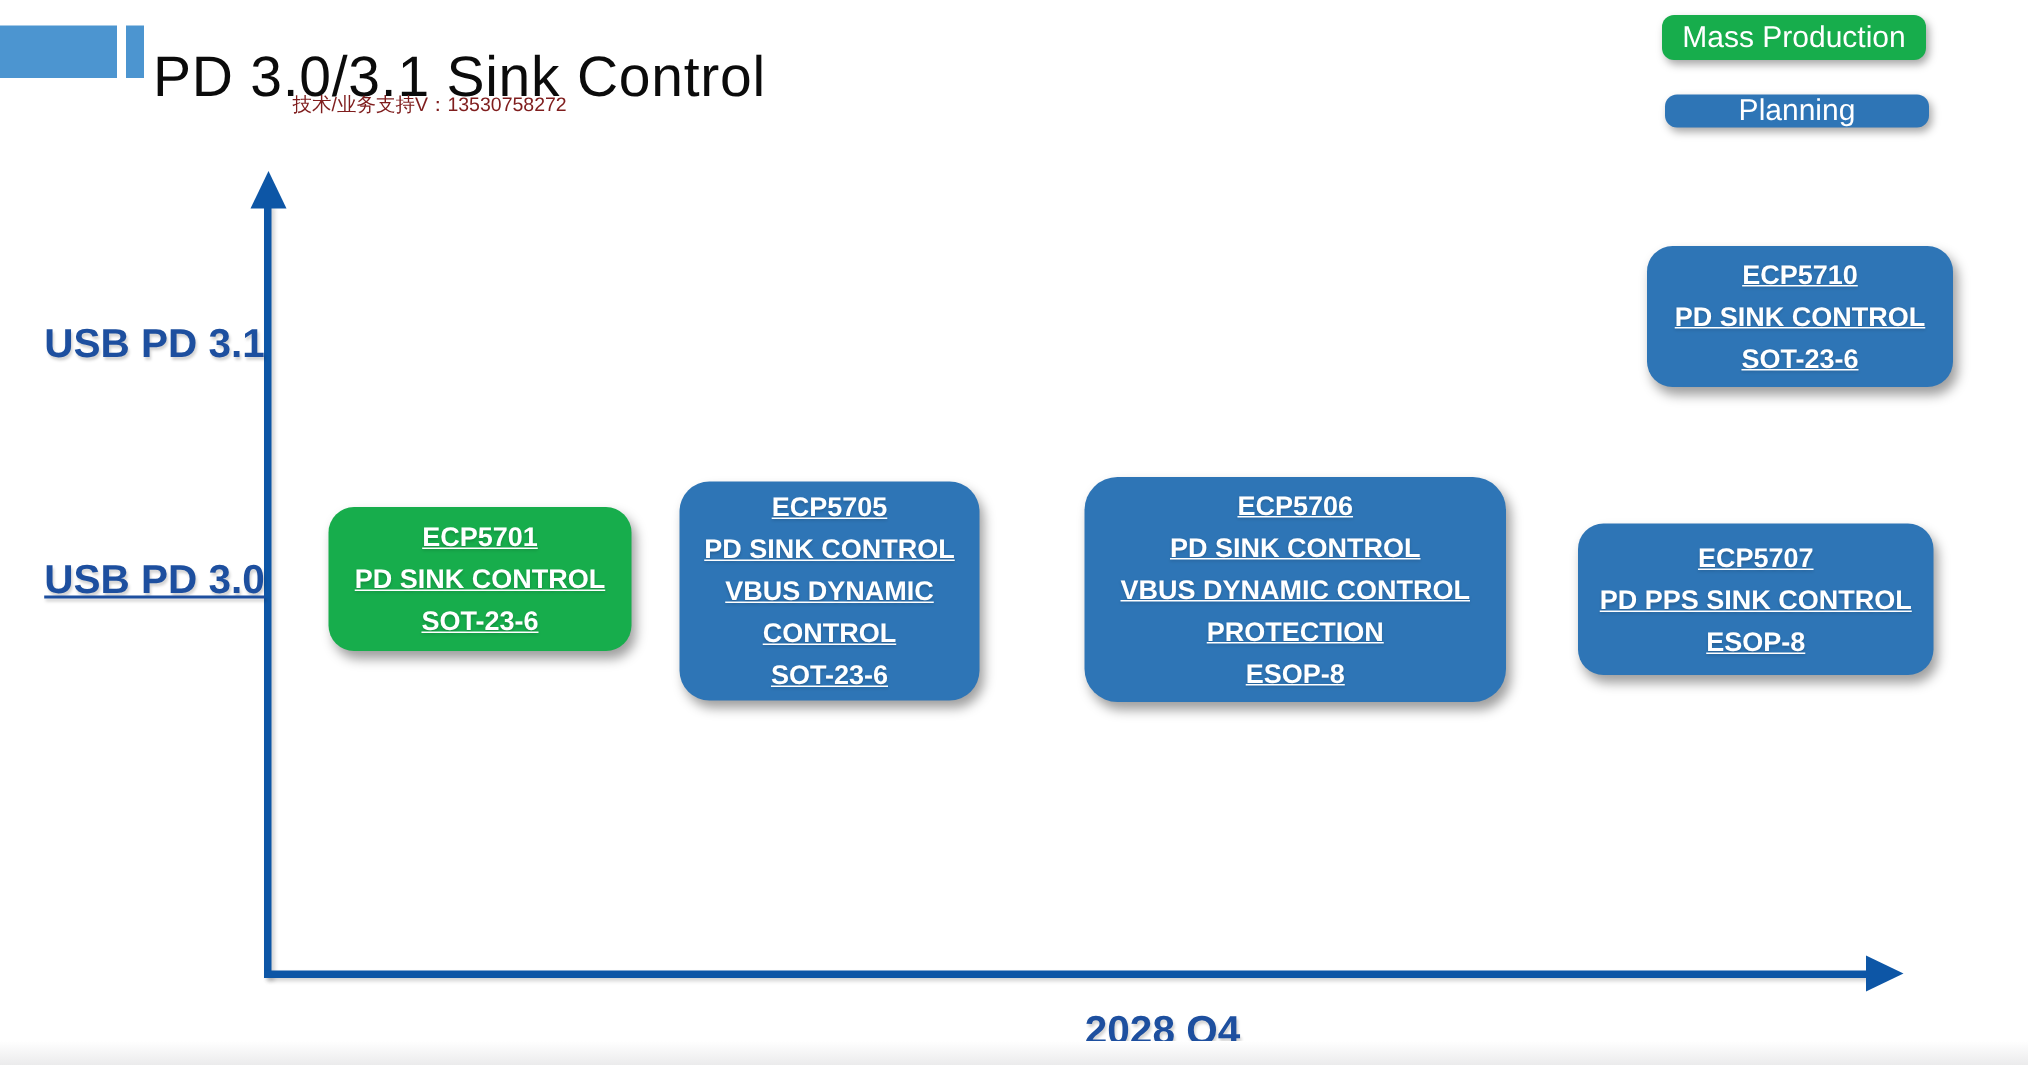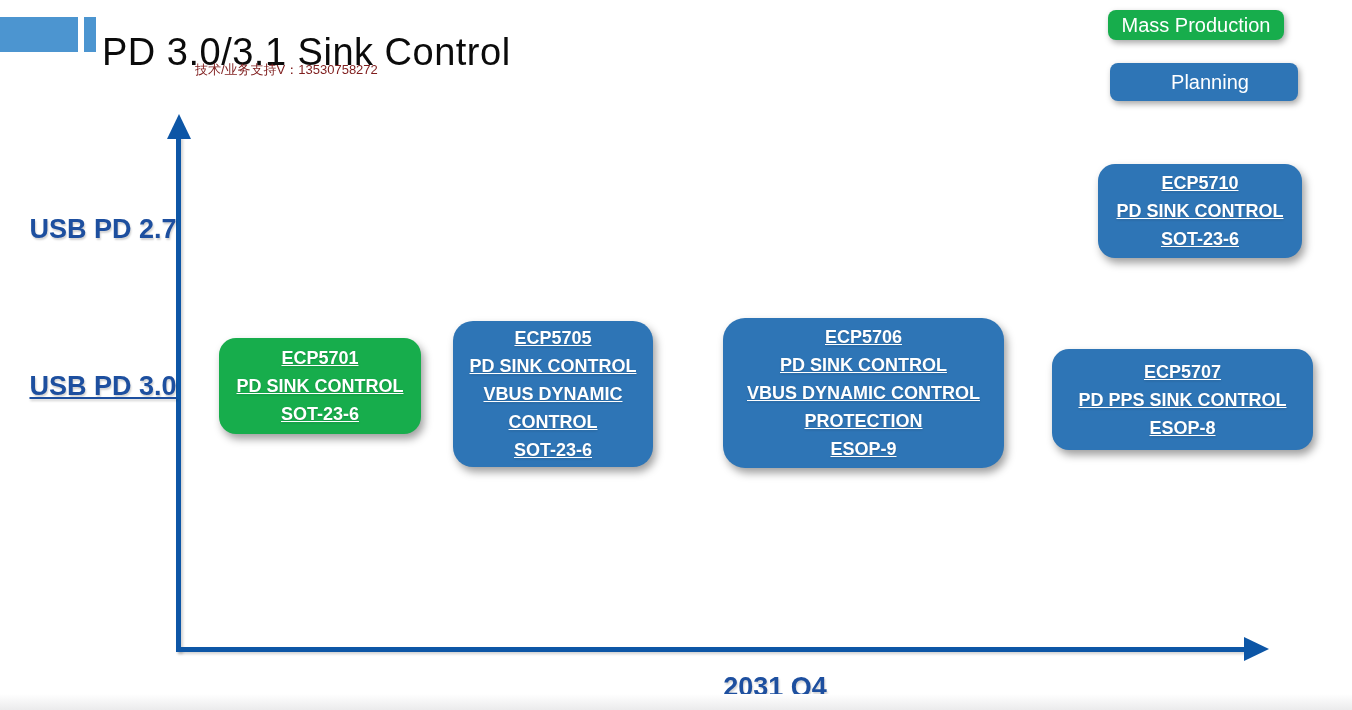--- a/index.html
+++ b/index.html
@@ -28,21 +28,21 @@
 
   
   .chip {
     position: absolute;
     display: flex; align-items: center; justify-content: center;
     border-radius: 8px; color: #ffffff; font-size: 20px;
     box-shadow: 2px 3px 6px rgba(0,0,0,0.35);
     white-space: nowrap;
   }
   .chip-mp { left: 1108px; top: 10px; width: 176px; height: 30px; background: #17ad4c; }
-  .chip-pl { left: 1110px; top: 63px; width: 176px; height: 38px; background: #2e75b6; padding-left: 12px; }
+  .chip-pl { left: 1110px; top: 63px; width: 176px; height: 22px; background: #2e75b6; }
 
   
   .axis-line { position: absolute; background: #0d56a6; box-shadow: 2px 2px 3px rgba(0,0,0,0.18); }
   .y-line { left: 176px; top: 136px; width: 5px; height: 516px; }
   .x-line { left: 176px; top: 647px; width: 1069px; height: 5px; }
   .arrow-up {
     position: absolute; left: 167px; top: 114px; width: 0; height: 0;
     border-left: 12px solid transparent; border-right: 12px solid transparent;
     border-bottom: 25px solid #0d56a6;
   }
@@ -73,21 +73,21 @@
     border-radius: 17px;
     box-shadow: 3px 5px 8px rgba(0,0,0,0.38);
     text-shadow: 0 1px 2px rgba(0,0,0,0.18);
     text-decoration: underline;
   }
   .pbox.planning { background: #2e75b6; }
   .pbox.mass-production { background: #17ad4c; }
   .pbox-5701 { left: 219px; top: 338px; width: 202px; height: 96px; }
   .pbox-5705 { left: 453px; top: 321px; width: 200px; height: 146px; border-radius: 20px; }
   .pbox-5706 { left: 723px; top: 318px; width: 281px; height: 150px; border-radius: 22px; }
-  .pbox-5707 { left: 1052px; top: 349px; width: 261px; height: 101px; }
+  .pbox-5707 { left: 1052px; top: 349px; width: 237px; height: 101px; }
   .pbox-5710 { left: 1098px; top: 164px; width: 204px; height: 94px; }
 
   .bottom-fade {
     position: absolute; left: 0; bottom: 0; width: 100%; height: 16px;
     background: linear-gradient(#ffffff, #ebebec);
   }
 </style>
 </head>
 <body>
 
@@ -99,37 +99,37 @@
   <div class="subtitle">技术/业务支持V：13530758272</div>
 
   <div class="chip chip-mp">Mass Production</div>
   <div class="chip chip-pl">Planning</div>
 
   <div class="axis-line y-line"></div>
   <div class="arrow-up"></div>
   <div class="axis-line x-line"></div>
   <div class="arrow-right"></div>
 
-  <div class="axis-label lbl-pd31">USB PD 2.7</div>
+  <div class="axis-label lbl-pd31">USB PD 3.1</div>
   <div class="axis-label lbl-pd30">USB PD 3.0</div>
-  <div class="axis-label lbl-q4">2031 Q4</div>
+  <div class="axis-label lbl-q4">2028 Q4</div>
 
   <div class="pbox mass-production pbox-5701">ECP5701
 PD SINK CONTROL
 SOT-23-6</div>
   <div class="pbox planning pbox-5705">ECP5705
 PD SINK CONTROL
 VBUS DYNAMIC
 CONTROL
 SOT-23-6</div>
   <div class="pbox planning pbox-5706">ECP5706
 PD SINK CONTROL
 VBUS DYNAMIC CONTROL
 PROTECTION
-ESOP-9</div>
+ESOP-8</div>
   <div class="pbox planning pbox-5707">ECP5707
 PD PPS SINK CONTROL
 ESOP-8</div>
   <div class="pbox planning pbox-5710">ECP5710
 PD SINK CONTROL
 SOT-23-6</div>
 
   <div class="bottom-fade"></div>
 </div>
 

